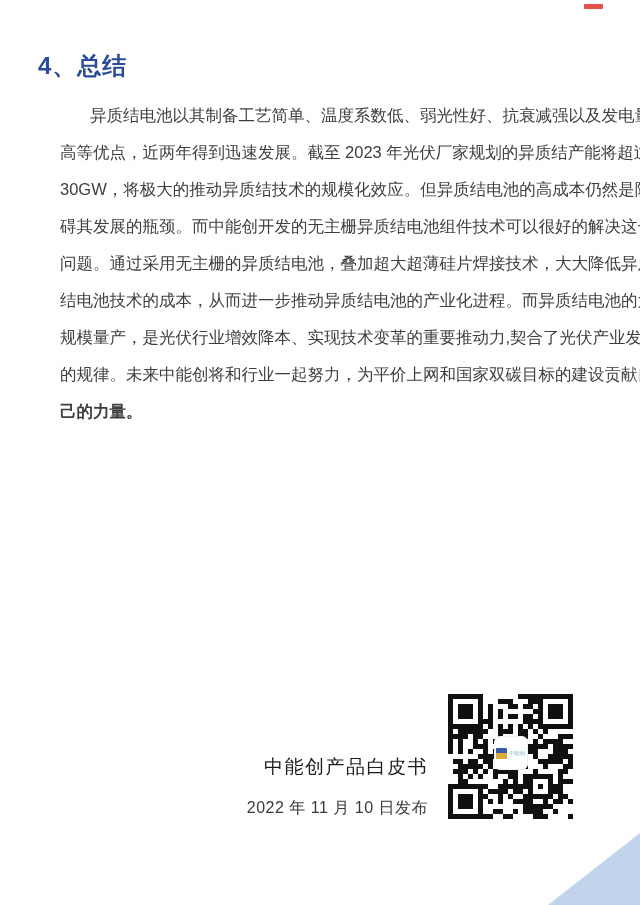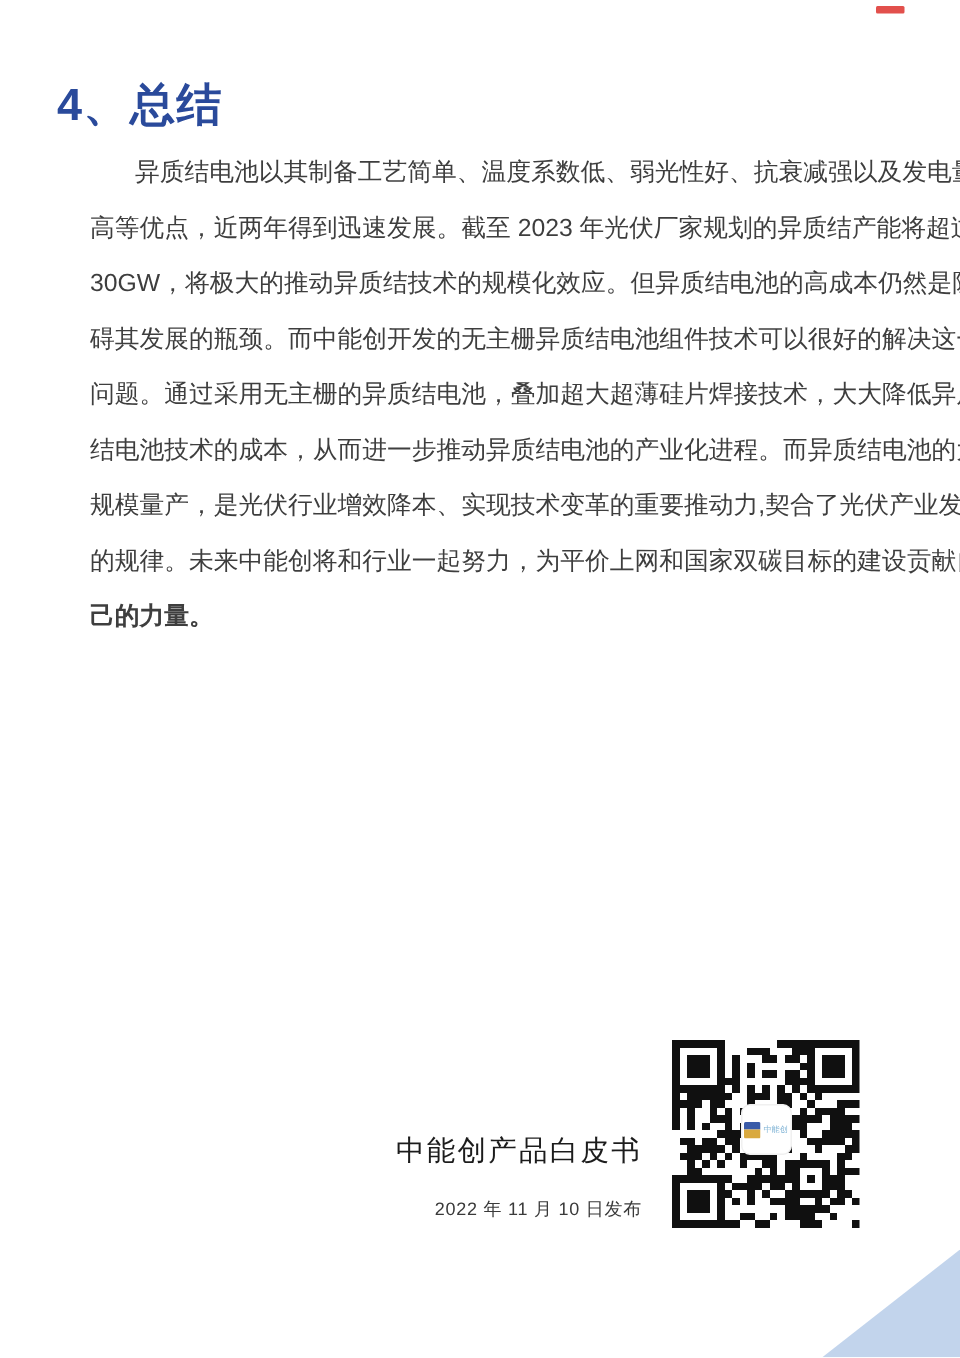--- a/index.html
+++ b/index.html
@@ -28,21 +28,21 @@
     background:var(--corner-dash);border-radius:1px;
   }
   .corner-triangle{
     position:absolute;right:0;bottom:0;width:92px;height:72px;
     background:var(--corner-triangle);
     clip-path:polygon(100% 0,100% 100%,0 100%);
   }
 
   .heading{
     position:absolute;left:38px;top:50px;
-    font-size:30px;font-weight:bold;color:var(--heading-blue);
+    font-size:24px;font-weight:bold;color:var(--heading-blue);
     letter-spacing:1px;
   }
 
   .paragraph{
     position:absolute;left:60px;top:97px;width:541px;
     font-size:16.5px;color:var(--body-text);
   }
   .paragraph .line{
     height:37px;line-height:37px;
     text-align:justify;text-align-last:justify;
@@ -53,21 +53,21 @@
 
   .footer-text{
     position:absolute;right:212px;top:754px;
     text-align:right;
   }
   .footer-title{
     font-size:19px;font-weight:normal;color:var(--title-text);
     letter-spacing:1.5px;white-space:nowrap;
   }
   .footer-date{
-    margin-top:18px;font-size:12px;color:var(--date-text);
+    margin-top:18px;font-size:16px;color:var(--date-text);
     white-space:nowrap;letter-spacing:0.5px;
   }
 
   .qr-wrap{
     position:absolute;left:448px;top:691px;width:125px;height:130px;
   }
   .qr-wrap svg{display:block;width:125px;height:130px;}
   .qr-logo{
     position:absolute;left:46px;top:45px;width:34px;height:34px;
     background:#fff;border-radius:6px;border:1px solid #f0f0f0;

